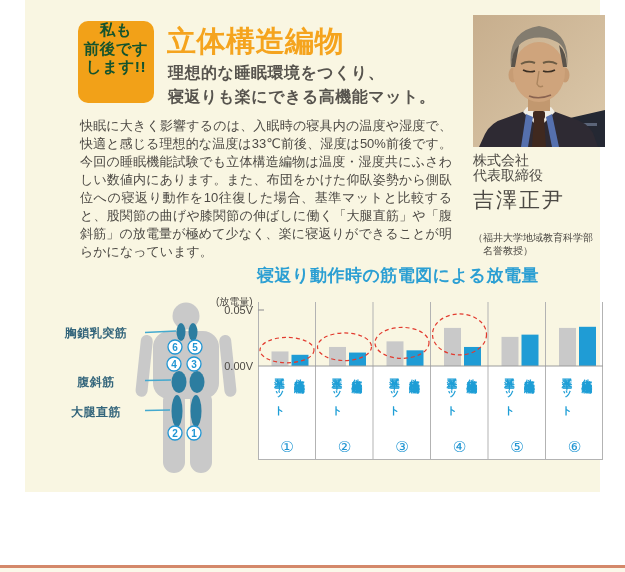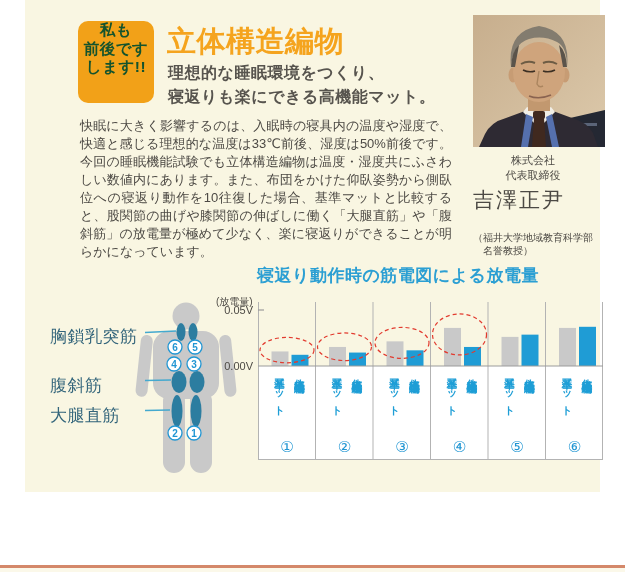--- a/index.html
+++ b/index.html
@@ -15,28 +15,28 @@
   .title { position:absolute; left:142px; top:22px; font-size:29px; font-weight:bold; color:#f5a41e; letter-spacing:.5px; }
   .subtitle { position:absolute; left:143px; top:61px; font-size:16px; font-weight:bold; color:#57544e; line-height:23.5px; letter-spacing:.5px; }
 
   
   .bodytext { position:absolute; left:55px; top:117px; width:372px; font-size:13px; line-height:18px;
               color:#4c4944; text-align:justify; }
 
   
   .photo { position:absolute; left:448px; top:15px; width:132px; height:132px; }
   .caption { position:absolute; left:448px; top:153px; color:#4c4944; }
-  .cline { font-size:11px; line-height:15px;text-align:center; }
+  .cline { font-size:14px; line-height:15px; }
   .pname { font-size:21px; letter-spacing:2px; margin-top:3px; margin-bottom:17px; }
   .affil { font-size:10px; line-height:13px; }
 
   
   #body-svg { position:absolute; left:25px; top:290px; }
-  .muscle-label { position:absolute; left:25px; width:92px; text-align:left;
-                  font-size:17px; font-weight:normal; color:#33657b; letter-spacing:.5px; }
+  .muscle-label { position:absolute; left:25px; width:92px; text-align:center;
+                  font-size:12px; font-weight:bold; color:#33657b; letter-spacing:.5px; }
   #ml-0 { top:325px; } #ml-1 { top:374px; } #ml-2 { top:404px; }
 
   
   .chart-title { position:absolute; left:232px; top:264px; font-size:17px; font-weight:bold; color:#2b9fd3; letter-spacing:.5px; }
   .y-unit { position:absolute; left:191px; top:295px; font-size:10px; color:#4c4944; }
   .ytick { position:absolute; left:178px; width:50px; text-align:right; font-size:11px; color:#4c4944; }
   .ytick-top { top:304px; } .ytick-bottom { top:360px; }
   #chart-svg { position:absolute; left:233px; top:300px; }
   #chart-labels { position:absolute; left:233px; top:368px; width:345px; height:92px; }
   .vlab { position:absolute; top:2px; writing-mode:vertical-rl; font-size:10.5px; font-weight:bold;

